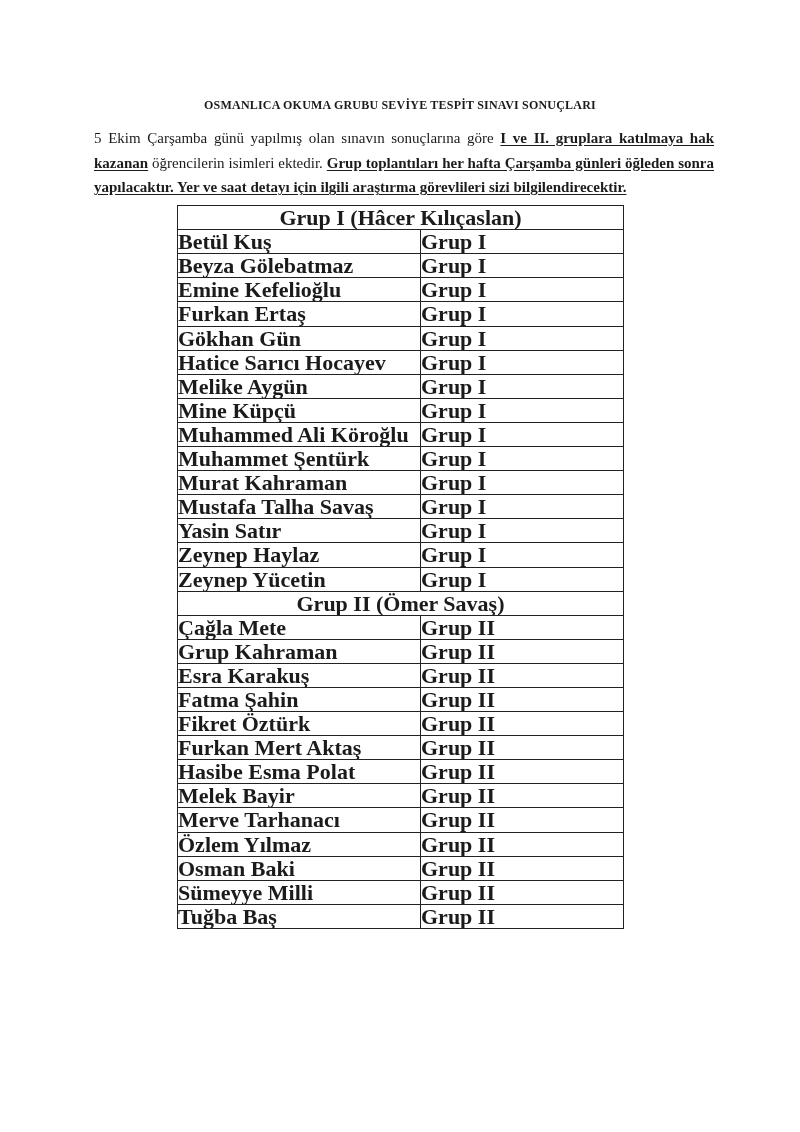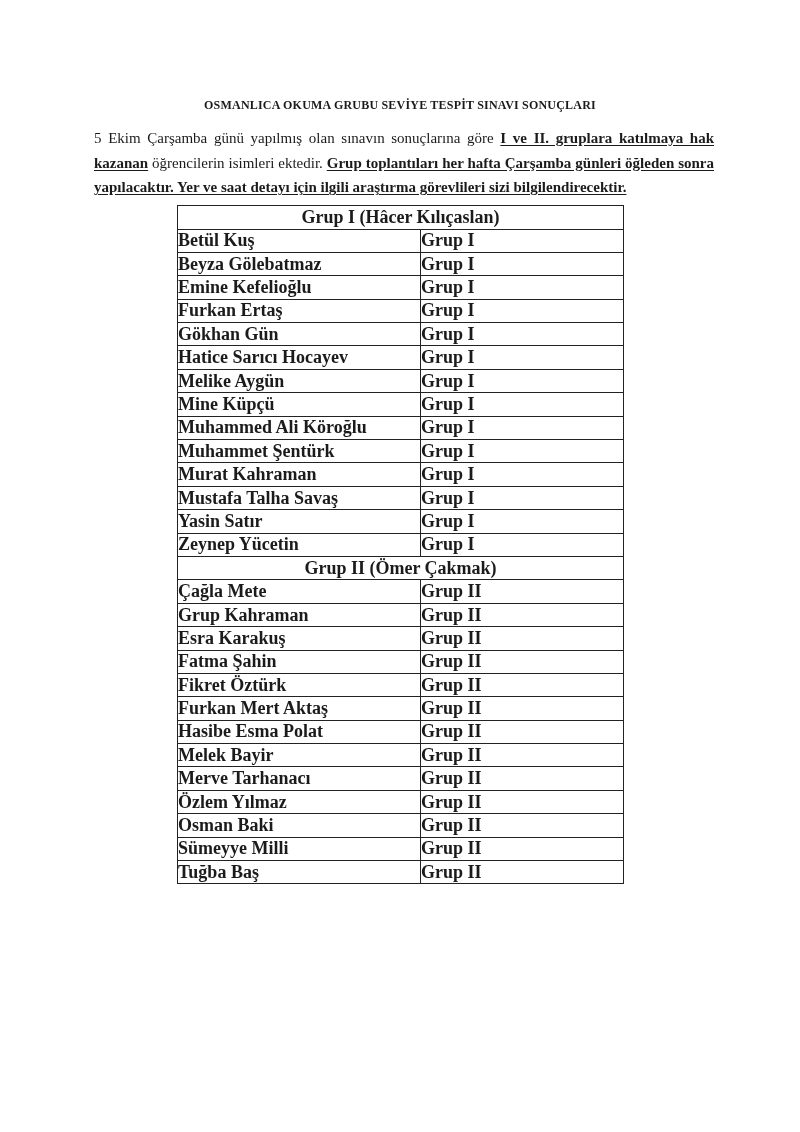--- a/index.html
+++ b/index.html
@@ -48,21 +48,21 @@
     table-layout:fixed;
     margin:5px 0 0 177px;
     width:446px;
   }
   table.results col.name-col{width:243px;}
   table.results col.group-col{width:203px;}
   table.results tr{height:23.4px;}
   table.results td{
     border:1px solid var(--border-color);
     font-weight:bold;
-    font-size:18px;
+    font-size:22px;
     line-height:1.05;
     padding:0;
     vertical-align:middle;
     white-space:nowrap;
     overflow:hidden;
   }
   td.section-header{text-align:center;}
   td.name-cell{padding-left:45px;}
   td.group-cell{padding-left:9px;}
 </style>
@@ -130,25 +130,29 @@
         </tr>
         <tr>
           <td class="name-cell">Mustafa Talha Savaş</td>
           <td class="group-cell">Grup I</td>
         </tr>
         <tr>
           <td class="name-cell">Yasin Satır</td>
           <td class="group-cell">Grup I</td>
         </tr>
         <tr>
+          <td class="name-cell">Zeynep Haylaz</td>
+          <td class="group-cell">Grup I</td>
+        </tr>
+        <tr>
           <td class="name-cell">Zeynep Yücetin</td>
           <td class="group-cell">Grup I</td>
         </tr>
         <tr>
-          <td colspan="2" class="section-header">Grup II (Ömer Çakmak)</td>
+          <td colspan="2" class="section-header">Grup II (Ömer Savaş)</td>
         </tr>
         <tr>
           <td class="name-cell">Çağla Mete</td>
           <td class="group-cell">Grup II</td>
         </tr>
         <tr>
           <td class="name-cell">Grup Kahraman</td>
           <td class="group-cell">Grup II</td>
         </tr>
         <tr>

